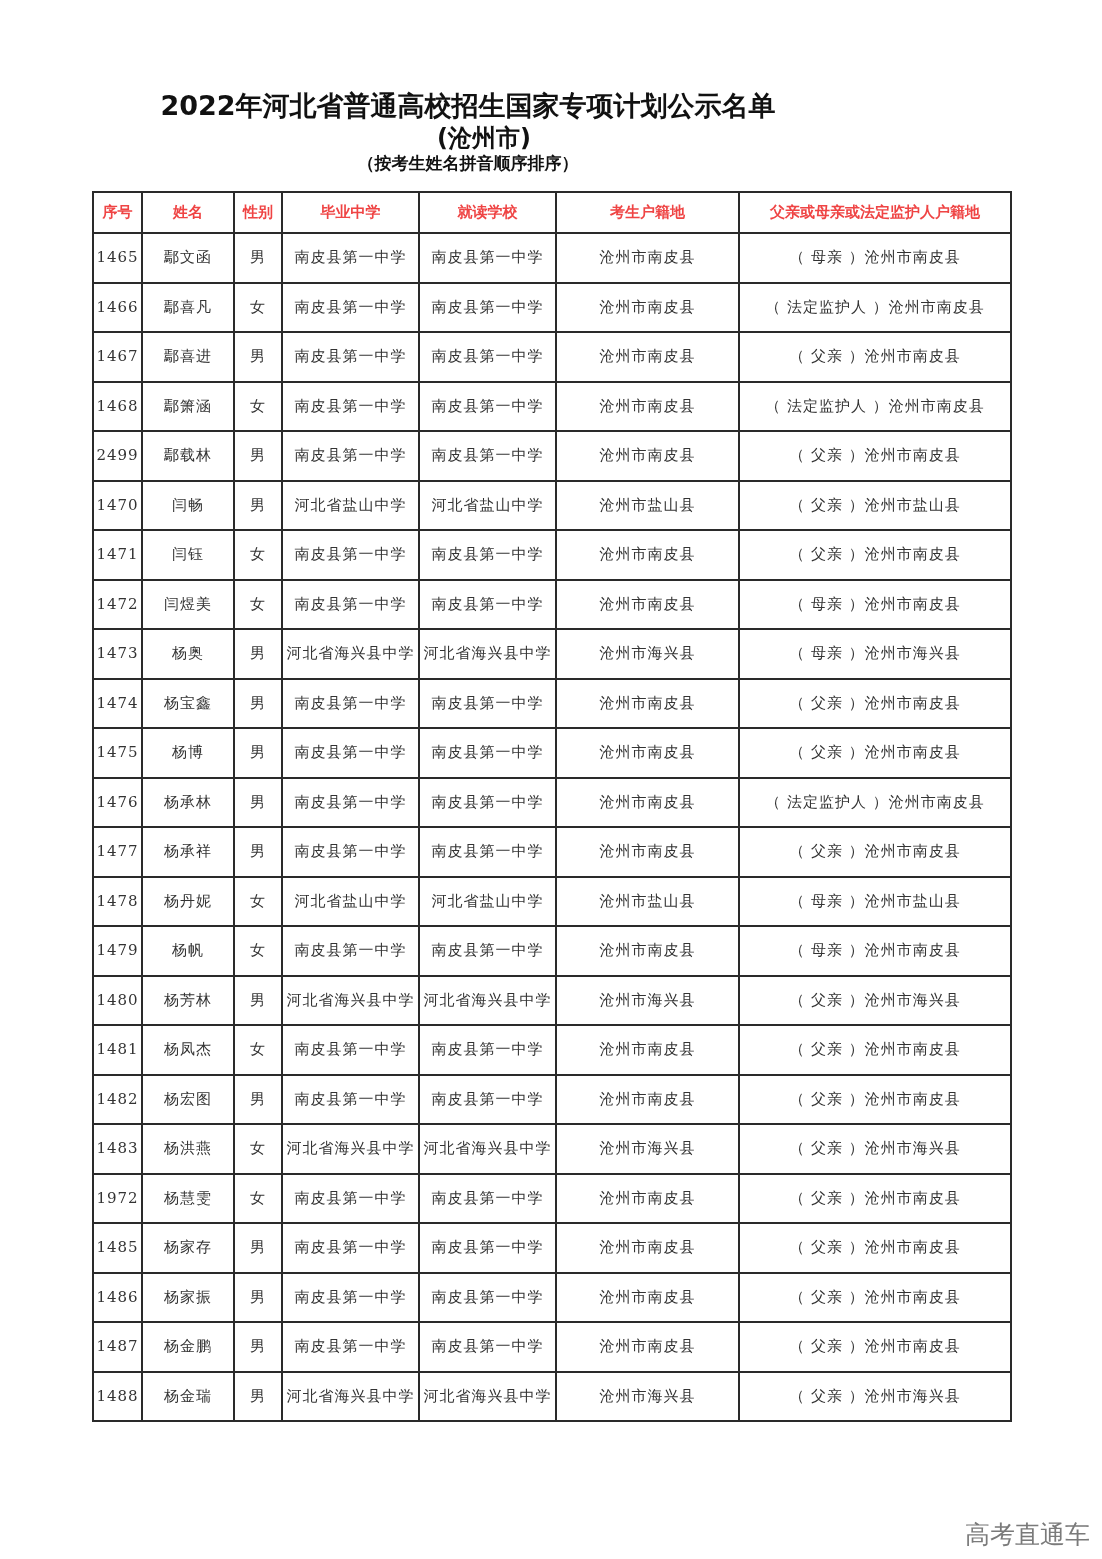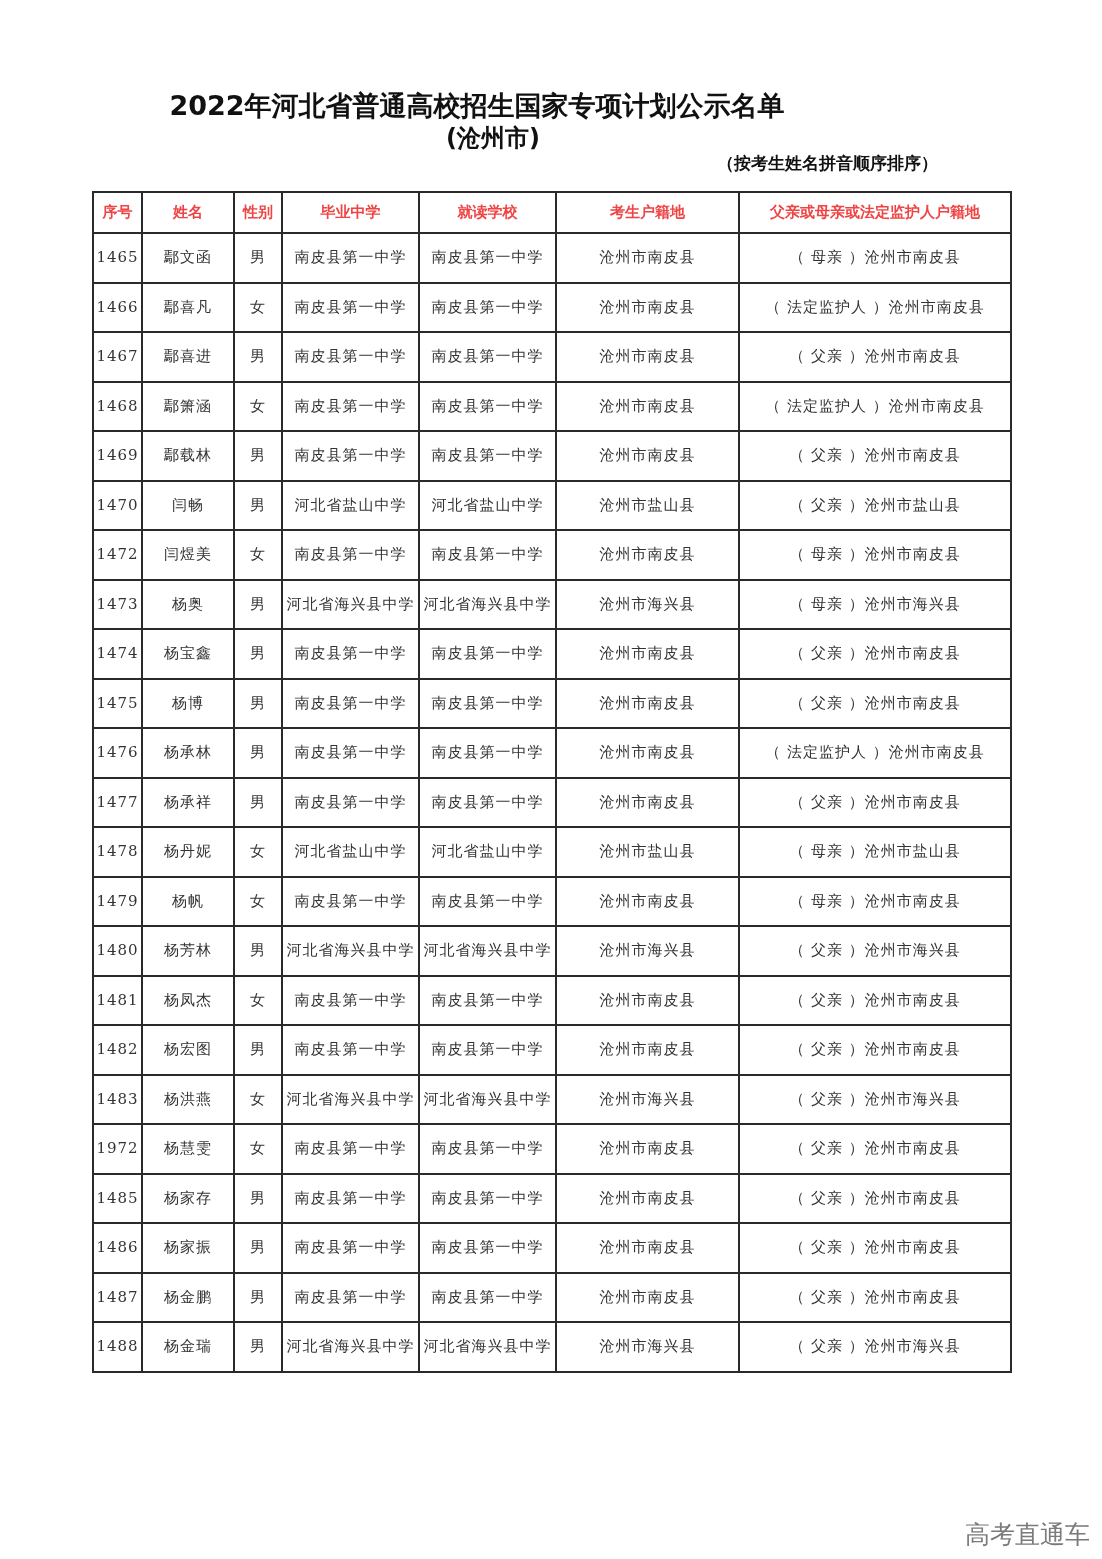--- a/index.html
+++ b/index.html
@@ -1,22 +1,22 @@
 <!DOCTYPE html>
 <html><head>
 <meta charset="utf-8">
 <style>
   html, body { margin: 0; padding: 0; background: #ffffff; }
   body { width: 1102px; height: 1559px; position: relative; overflow: hidden;
          font-family: "DejaVu Serif", "Liberation Serif", serif; color: #1a1a1a; }
-  .title { position: absolute; left: 16px; width: 922px; text-align: center;
+  .title { position: absolute; left: 7px; width: 922px; text-align: center;
            font-family: "DejaVu Sans", "Liberation Sans", sans-serif; font-weight: bold; color: #111; }
   .title-main { top: 88px; font-size: 27px; letter-spacing: 0px; }
   .title-city { top: 122px; font-size: 24px; padding-left: 16px; }
-  .title-sub { top: 152px; font-size: 17px; text-align: right; }
+  .title-sub { top: 152px; font-size: 17px; }
   table.roster { position: absolute; left: 92px; top: 191px; width: 918px;
                  border-collapse: collapse; table-layout: fixed; }
   table.roster th, table.roster td { border: 2px solid #2a2a2a; text-align: center; vertical-align: middle;
                  padding: 0 2px; overflow: hidden; }
   table.roster th { height: 39px; font-family: "DejaVu Sans", "Liberation Sans", sans-serif;
                  font-weight: bold; font-size: 15px; color: #ef4444; }
   table.roster td { height: 47.5px; font-size: 15px; color: #333; line-height: 15px; letter-spacing: 1px; }
   td.col-no { font-size: 14px; letter-spacing: 0; }
   td.col-school { font-size: 15px; border-radius: 8px; }
   .watermark { position: absolute; left: 965px; top: 1518px; font-family: "DejaVu Sans", "Liberation Sans", sans-serif;
@@ -81,38 +81,47 @@
       <tr>
         <td class="col-no">1468</td>
         <td class="col-name">鄢箫涵</td>
         <td class="col-gender">女</td>
         <td class="col-school">南皮县第一中学</td>
         <td class="col-school">南皮县第一中学</td>
         <td class="col-hukou">沧州市南皮县</td>
         <td class="col-guardian">（ 法定监护人 ）沧州市南皮县</td>
       </tr>
       <tr>
-        <td class="col-no">1469</td>
+        <td class="col-no">2499</td>
         <td class="col-name">鄢载林</td>
         <td class="col-gender">男</td>
         <td class="col-school">南皮县第一中学</td>
         <td class="col-school">南皮县第一中学</td>
         <td class="col-hukou">沧州市南皮县</td>
         <td class="col-guardian">（ 父亲 ）沧州市南皮县</td>
       </tr>
       <tr>
         <td class="col-no">1470</td>
         <td class="col-name">闫畅</td>
         <td class="col-gender">男</td>
         <td class="col-school">河北省盐山中学</td>
         <td class="col-school">河北省盐山中学</td>
         <td class="col-hukou">沧州市盐山县</td>
         <td class="col-guardian">（ 父亲 ）沧州市盐山县</td>
       </tr>
       <tr>
+        <td class="col-no">1471</td>
+        <td class="col-name">闫钰</td>
+        <td class="col-gender">女</td>
+        <td class="col-school">南皮县第一中学</td>
+        <td class="col-school">南皮县第一中学</td>
+        <td class="col-hukou">沧州市南皮县</td>
+        <td class="col-guardian">（ 父亲 ）沧州市南皮县</td>
+      </tr>
+      <tr>
         <td class="col-no">1472</td>
         <td class="col-name">闫煜美</td>
         <td class="col-gender">女</td>
         <td class="col-school">南皮县第一中学</td>
         <td class="col-school">南皮县第一中学</td>
         <td class="col-hukou">沧州市南皮县</td>
         <td class="col-guardian">（ 母亲 ）沧州市南皮县</td>
       </tr>
       <tr>
         <td class="col-no">1473</td>

